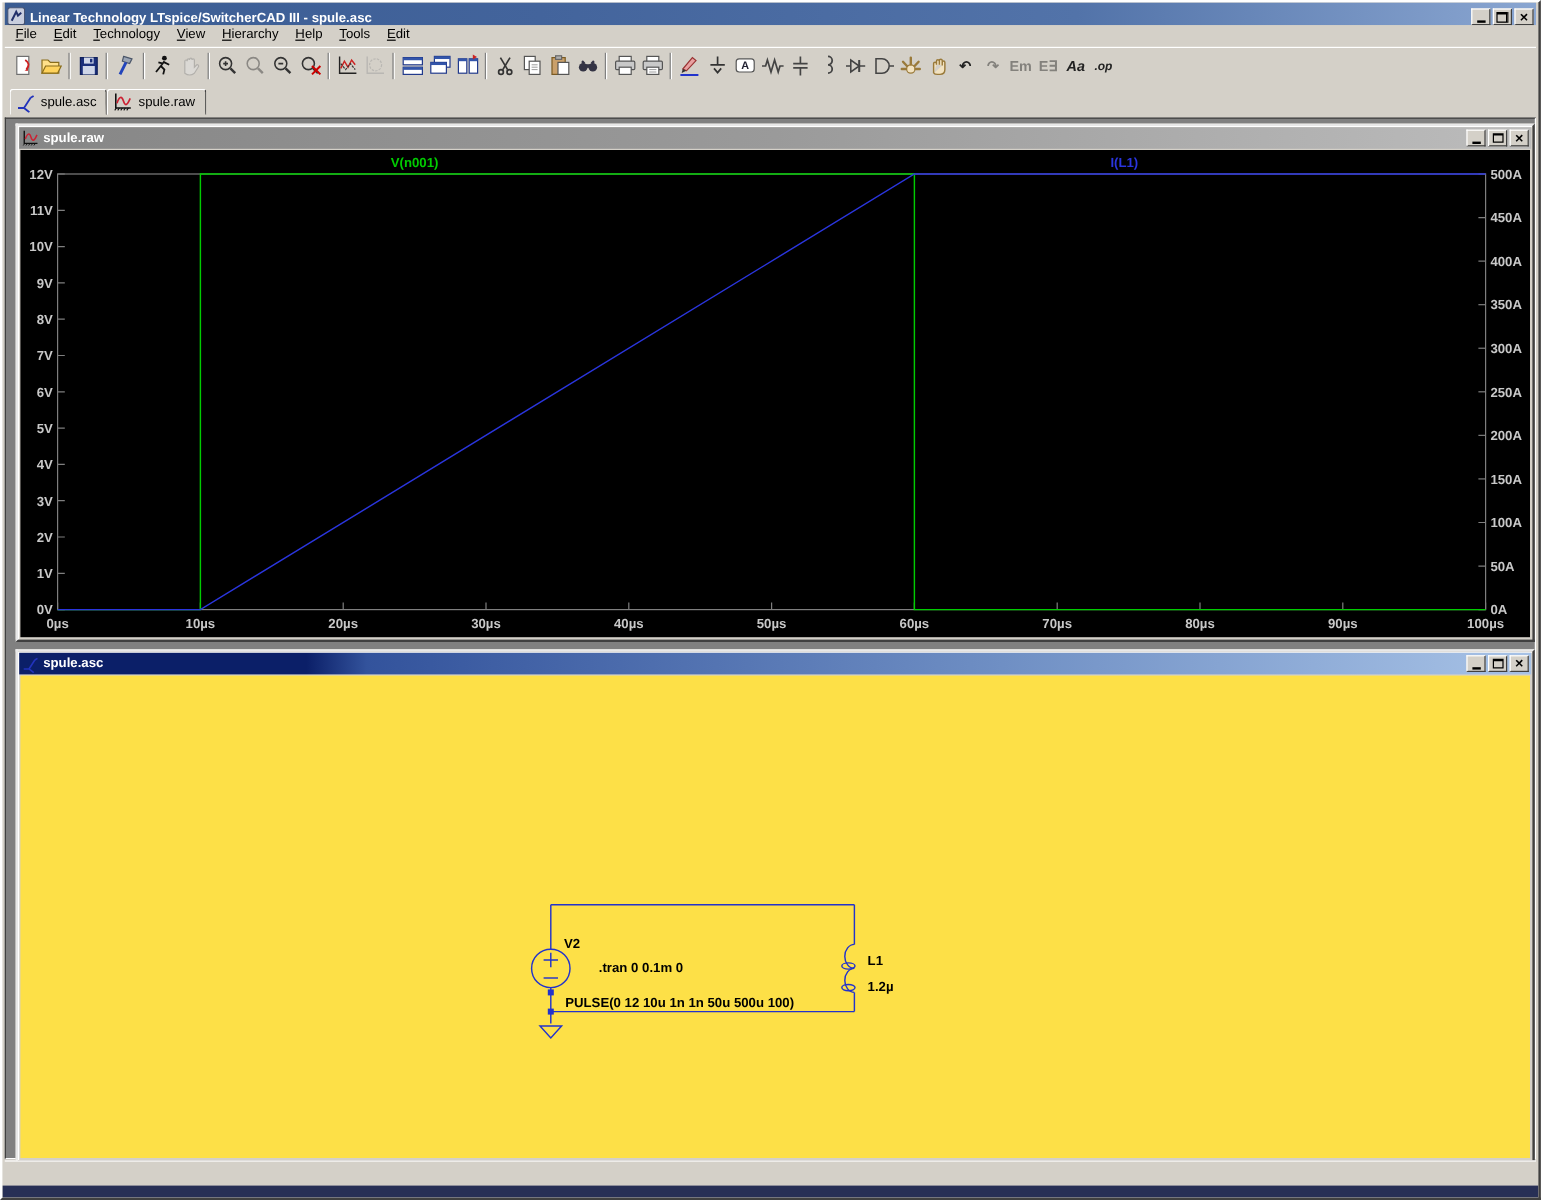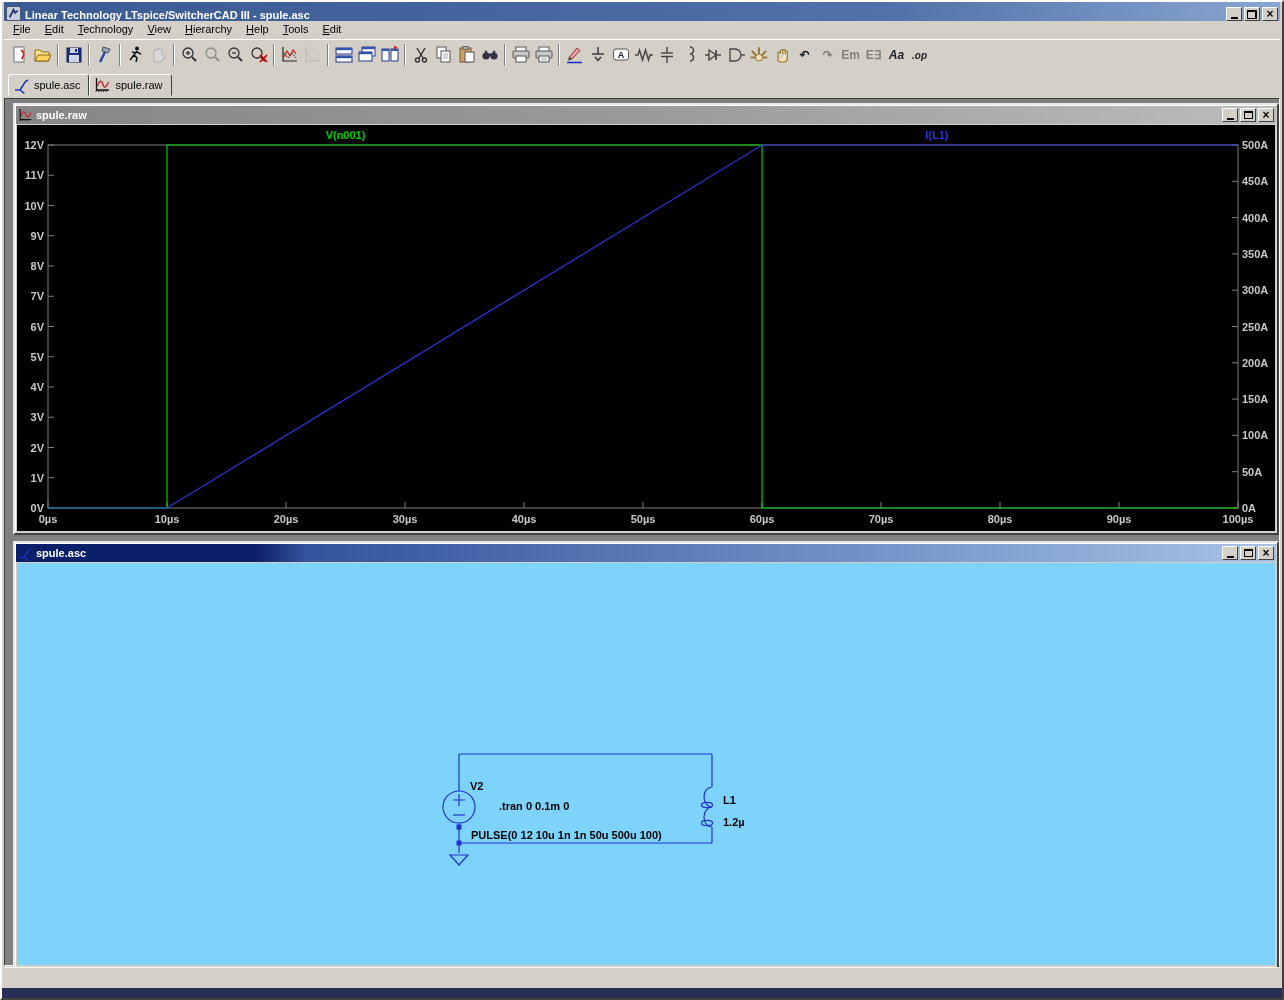--- a/index.html
+++ b/index.html
@@ -61,21 +61,21 @@
   .win-title { height:18px; display:flex; align-items:center; gap:3px; padding:0 2px;
     color:#fff; font-weight:bold; font-size:11px; margin:1px; }
   .wt-raw { background:linear-gradient(90deg,#868686 0%,#9a9a9a 50%,#bcbcbc 100%); }
   .wt-asc { background:linear-gradient(90deg,#0b1f68 0%,#0b1f68 19%,#33539c 23%,#6f8fc4 65%,#a7c2e6 100%); }
   .win-title svg { width:15px; height:15px; }
   .win-client { position:absolute; left:2px; right:2px; bottom:2px; top:20px; }
 
   #raw-win { left:8px; top:4px; width:1266px; height:432px; }
   #raw-client { background:#000; }
   #asc-win { left:8px; top:442px; width:1266px; height:428px; }
-  #asc-client { background:#7dd3fc;text-align:center; }
+  #asc-client { background:#fde047;text-align:center; }
   #plot-svg, #schem-svg { position:absolute; left:0; top:0; }
 
   
   .statusbar { position:absolute; left:2px; right:2px; bottom:10px; height:21px;
     background:#d4d0c8; border-top:1px solid #fff; }
   .deskstrip { position:absolute; left:0; right:0; bottom:0; height:10px; background:#272f55; }
 
   .appicon { width:15px; height:15px; }
 </style>
 </head>

